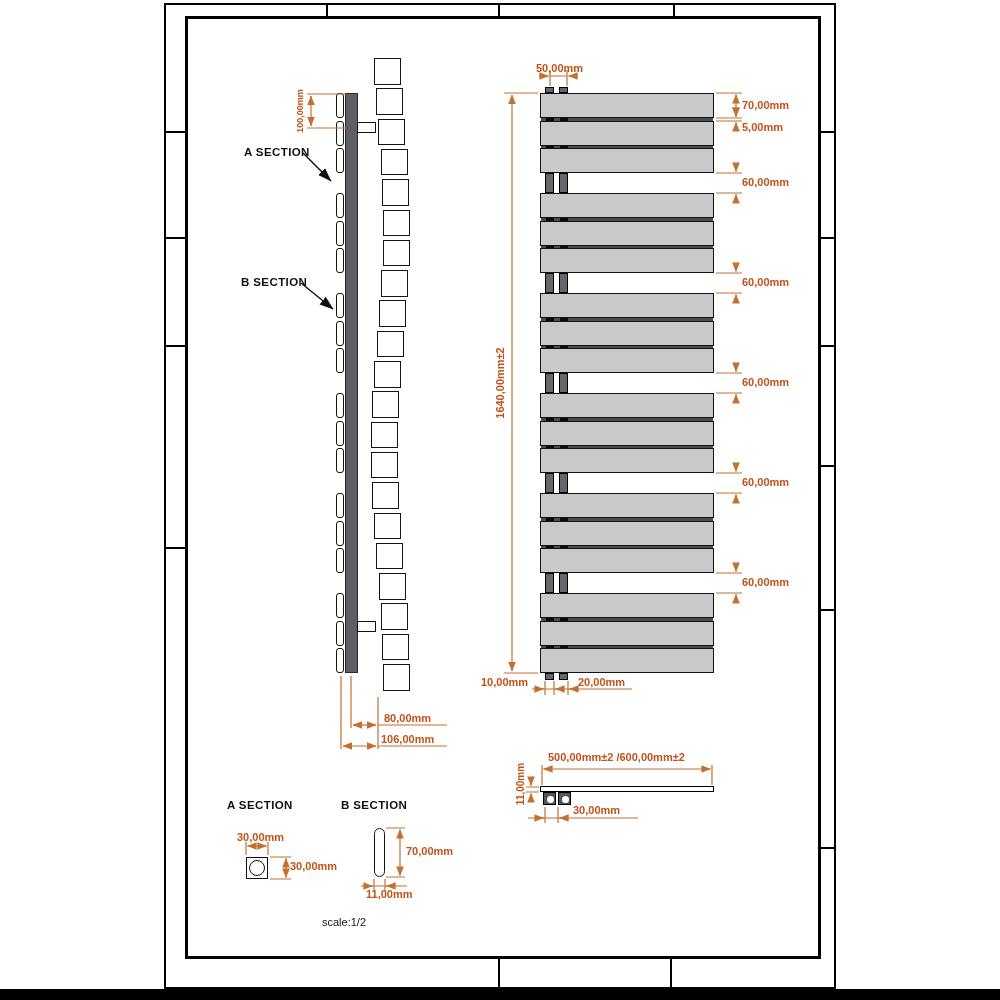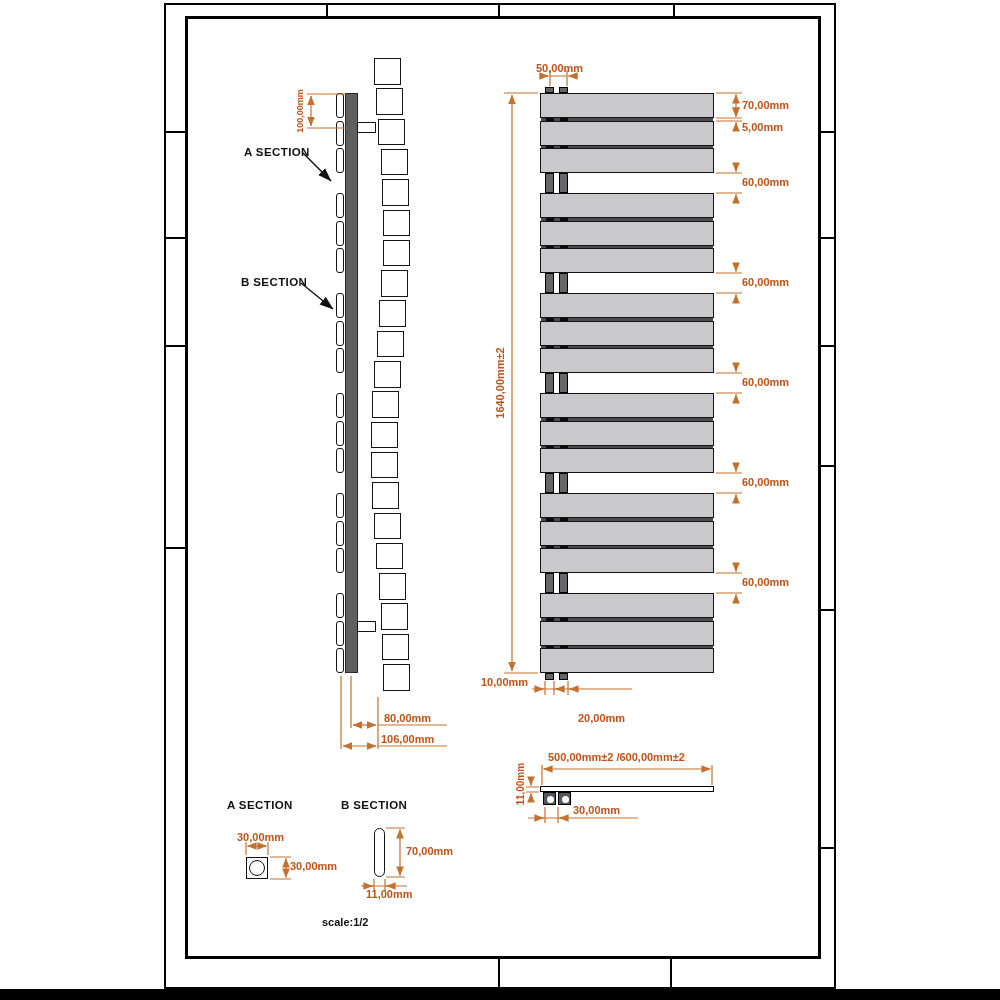--- a/index.html
+++ b/index.html
@@ -23,21 +23,21 @@
   .sv-edge{position:absolute;background:#fdfdfd;border:1.3px solid #141414;border-radius:3px;box-sizing:border-box;}
   .sv-square{position:absolute;background:#fff;border:1.6px solid #141414;box-sizing:border-box;}
   #sv-bar{left:345px;top:93px;width:13px;height:580px;background:#5f5f63;border:1px solid #2a2a2a;}
   .bracket{background:#fff;border:1.5px solid #111;width:19px;height:11px;left:357px;}
   #tv-bar{left:540px;top:786px;width:174px;height:6px;background:#fff;border:1.5px solid #000;}
   .tv-square{position:absolute;width:13px;height:13px;background:#55555a;border:1px solid #000;box-sizing:border-box;}
   .tv-hole{position:absolute;left:2.5px;top:2.5px;width:7px;height:7px;background:#fff;border-radius:50%;}
   #secA-square{left:246px;top:857px;width:22px;height:22px;border:1.6px solid #111;background:#fff;}
   #secA-circle{left:248.5px;top:859.5px;width:16px;height:16px;border:1.6px solid #111;border-radius:50%;background:#fff;}
   #secB-capsule{left:374px;top:828px;width:11px;height:49px;border:1.6px solid #111;border-radius:6px;background:#fff;}
-  #scale-note{position:absolute;color:#111;font-weight:700;font-size:11px;}
+  #scale-note{position:absolute;color:#111;font-weight:400;font-size:11px;}
 </style>
 </head>
 <body>
 
 <div id="sheet">
 
   <div class="abs" id="outer-border"></div>
   <div class="abs" id="inner-frame"></div>
   <div class="abs" id="bottom-strip"></div>
 
@@ -259,21 +259,21 @@
   <div class="dim" style="left:536px;top:62px;">50,00mm</div>
   <div class="vtext" style="left:500px;top:383px;">1640,00mm±2</div>
   <div class="dim" style="left:742px;top:99px;">70,00mm</div>
   <div class="dim" style="left:742px;top:121px;">5,00mm</div>
   <div class="dim" style="left:742px;top:176px;">60,00mm</div>
   <div class="dim" style="left:742px;top:276px;">60,00mm</div>
   <div class="dim" style="left:742px;top:376px;">60,00mm</div>
   <div class="dim" style="left:742px;top:476px;">60,00mm</div>
   <div class="dim" style="left:742px;top:576px;">60,00mm</div>
   <div class="dim" style="left:481px;top:676px;">10,00mm</div>
-  <div class="dim" style="left:578px;top:712px;">20,00mm</div>
+  <div class="dim" style="left:578px;top:676px;">20,00mm</div>
 
   <div class="dim" style="left:548px;top:751px;">500,00mm±2 /600,00mm±2</div>
   <div class="vtext" style="left:520px;top:784px;font-size:10px;">11,00mm</div>
   <div class="dim" style="left:573px;top:804px;">30,00mm</div>
 
   <div class="blabel" style="left:227px;top:799px;">A SECTION</div>
   <div class="dim" style="left:237px;top:831px;">30,00mm</div>
   <div class="dim" style="left:290px;top:860px;">30,00mm</div>
   <div class="blabel" style="left:341px;top:799px;">B SECTION</div>
   <div class="dim" style="left:406px;top:845px;">70,00mm</div>

